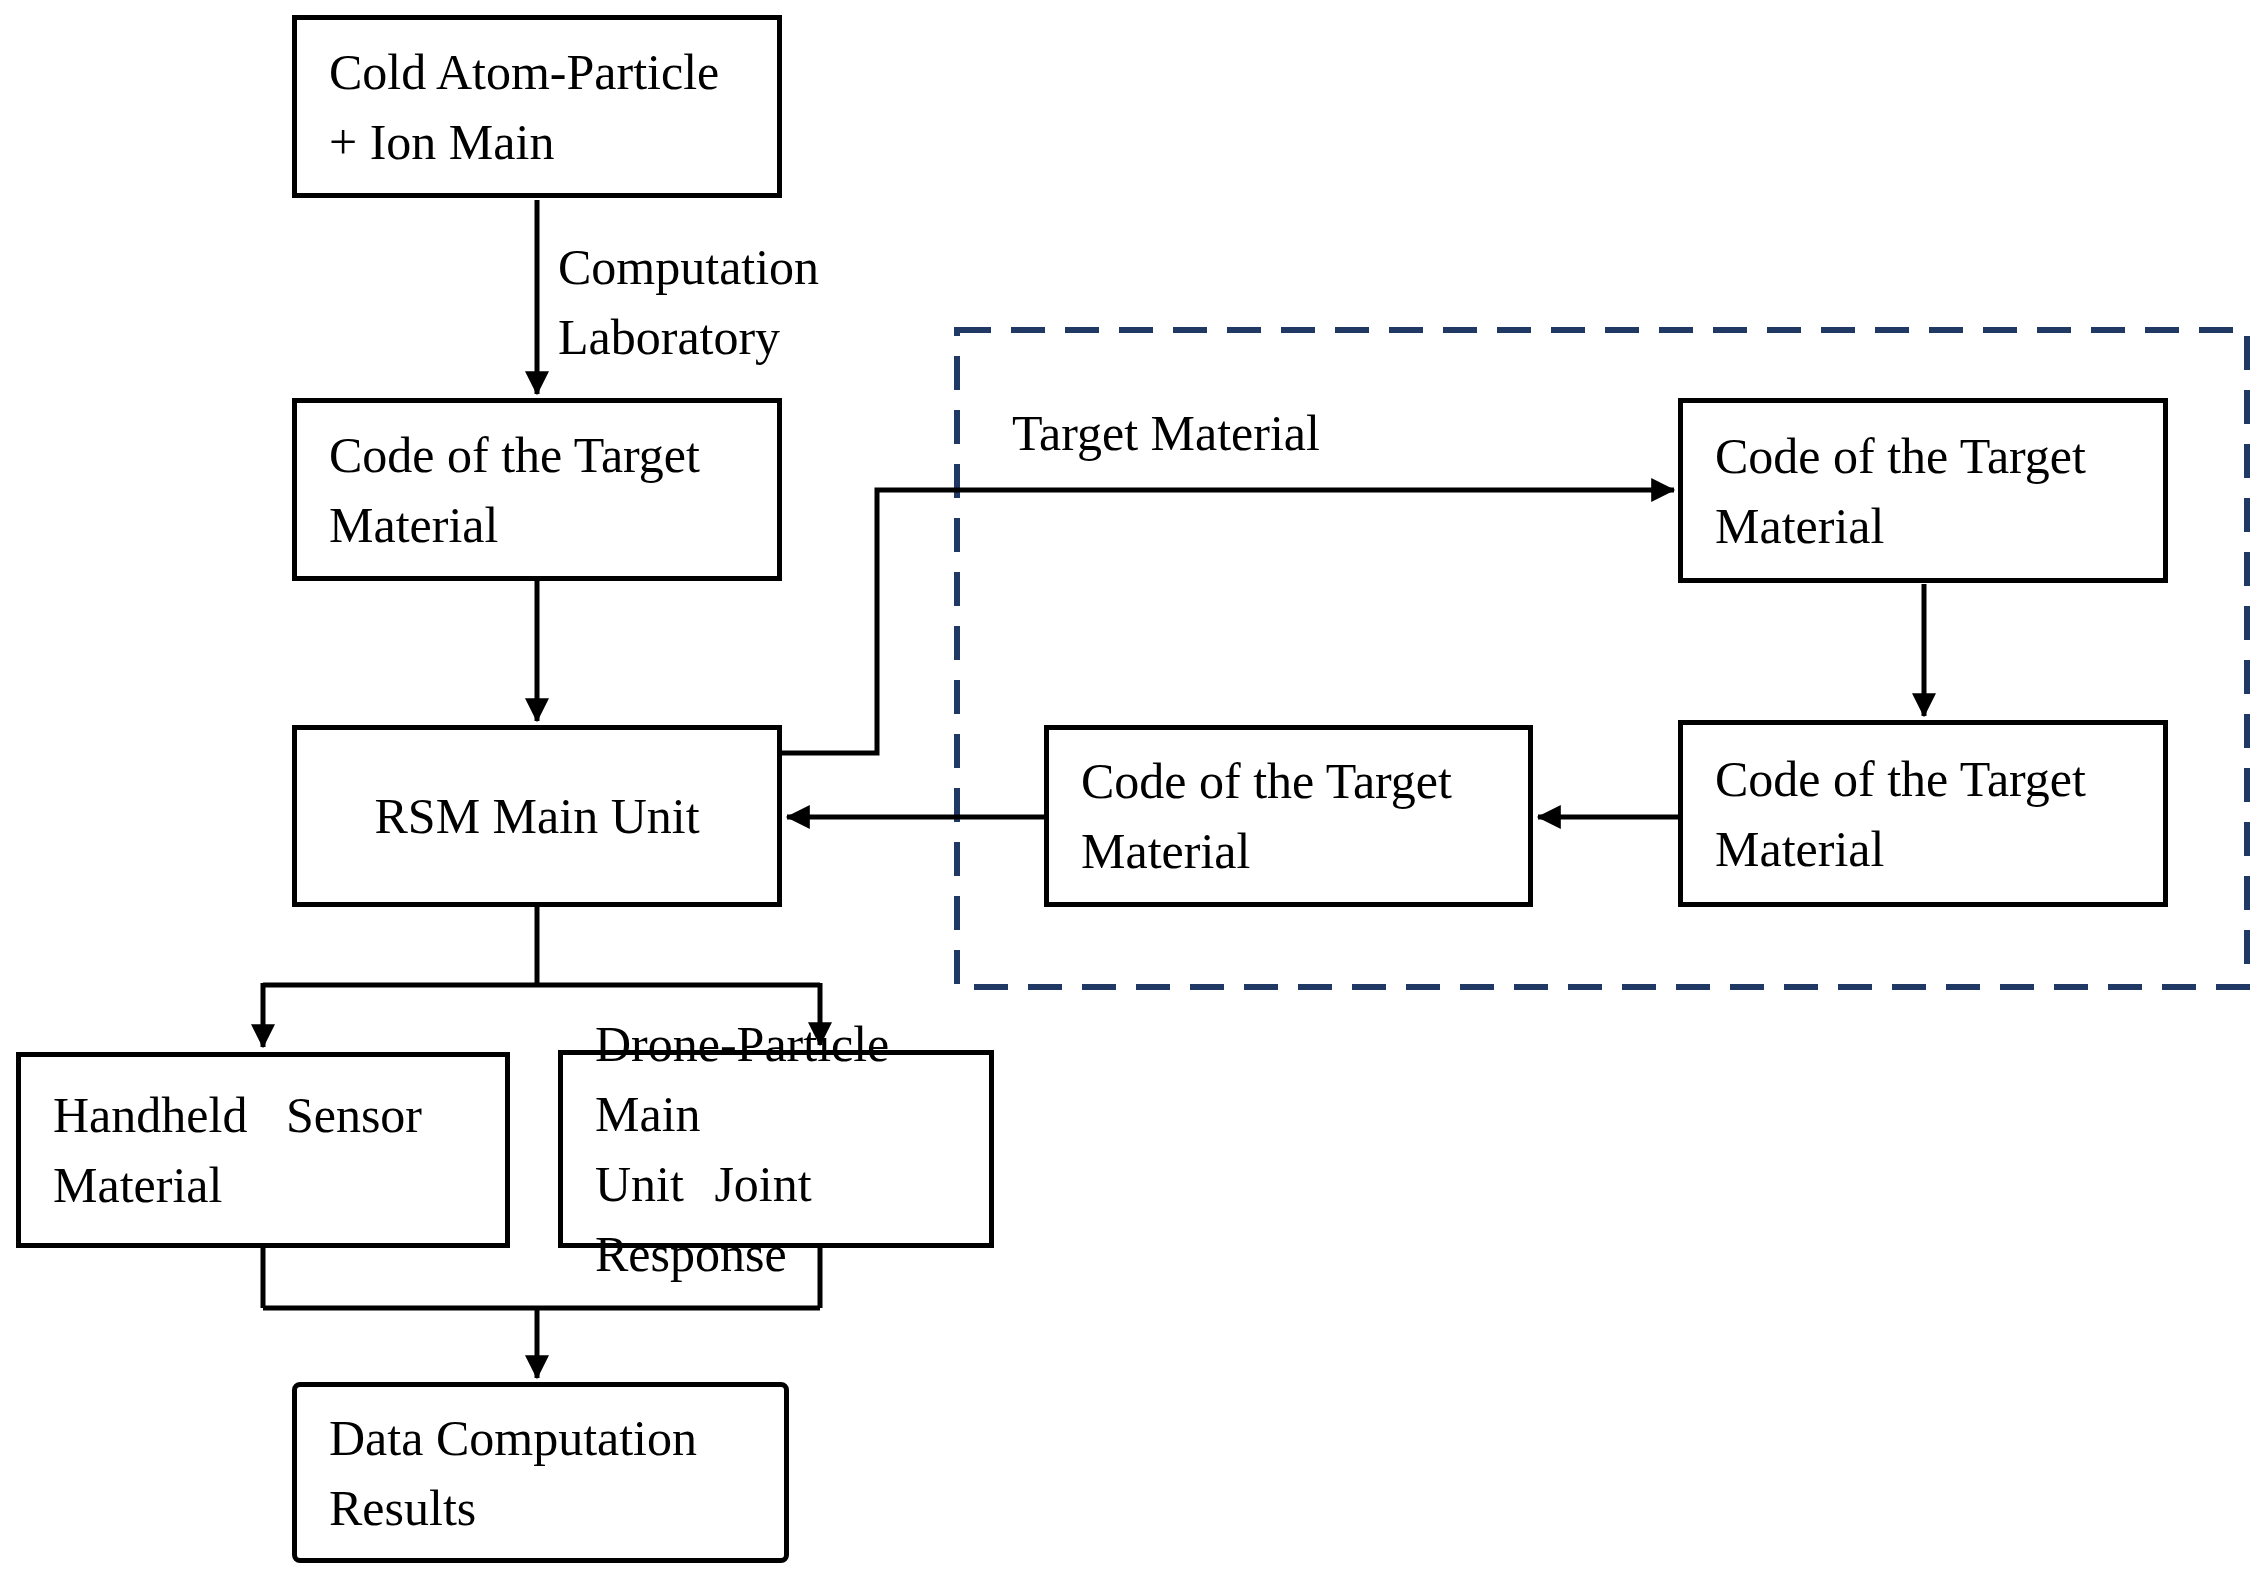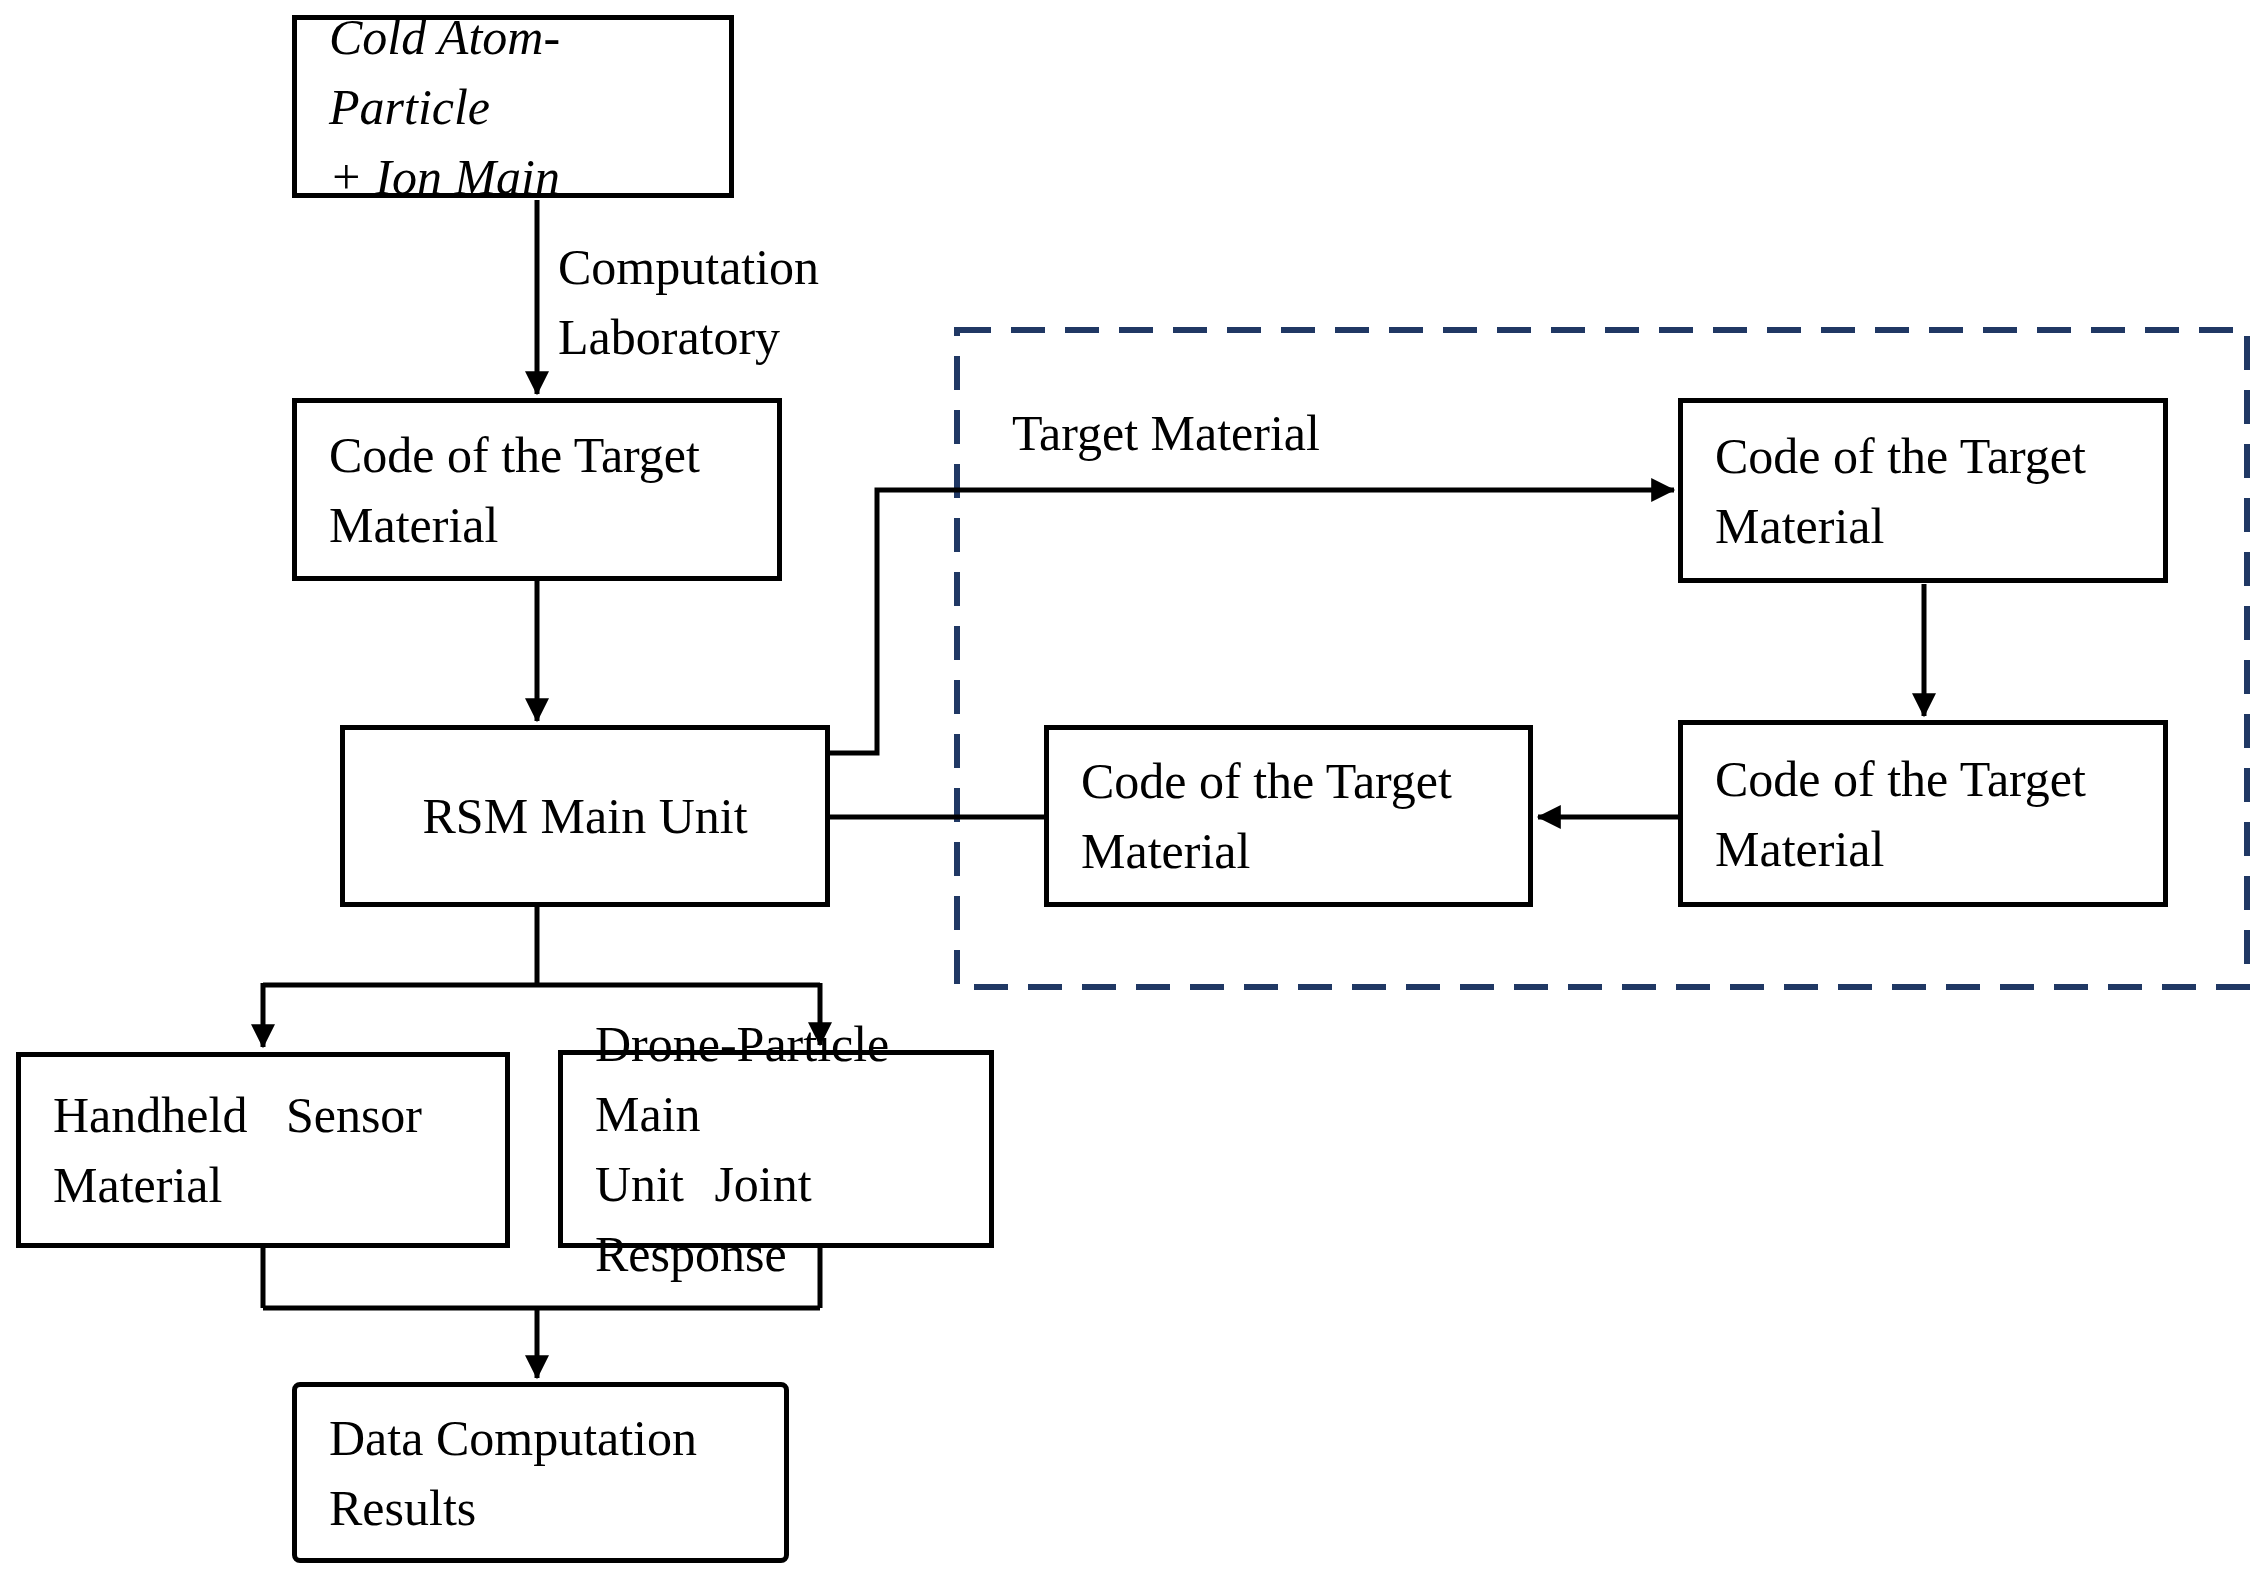--- a/index.html
+++ b/index.html
@@ -28,23 +28,23 @@
   }
   .box.center{align-items:center;padding-left:0;padding-right:0;}
   .lbl{
     position:absolute;
     font-size:50px;
     line-height:70px;
     z-index:2;
     white-space:nowrap;
   }
   
-  .n-cold    {left:292px;  top:15px;   width:442px; height:183px;font-style:italic;}
+  .n-cold    {left:292px;  top:15px;   width:490px; height:183px;}
   .n-codeL   {left:292px;  top:398px;  width:490px; height:183px;}
-  .n-rsm     {left:292px;  top:725px;  width:490px; height:182px;margin-left:48px;}
+  .n-rsm     {left:292px;  top:725px;  width:490px; height:182px;}
   .n-codeTR  {left:1678px; top:398px;  width:490px; height:185px;}
   .n-codeBR  {left:1678px; top:720px;  width:490px; height:187px;}
   .n-codeMID {left:1044px; top:725px;  width:489px; height:182px;}
   .n-hand    {left:16px;   top:1052px; width:494px; height:196px; word-spacing:26px;}
   .n-drone   {left:558px;  top:1050px; width:436px; height:198px; word-spacing:18px;}
   .n-data    {left:292px;  top:1382px; width:497px; height:181px;border-radius:8px;}
   .l-indep   {left:558px;  top:232px;}
   .l-target  {left:1012px; top:398px;  width:500px; text-align:left;}
 </style>
 </head>

